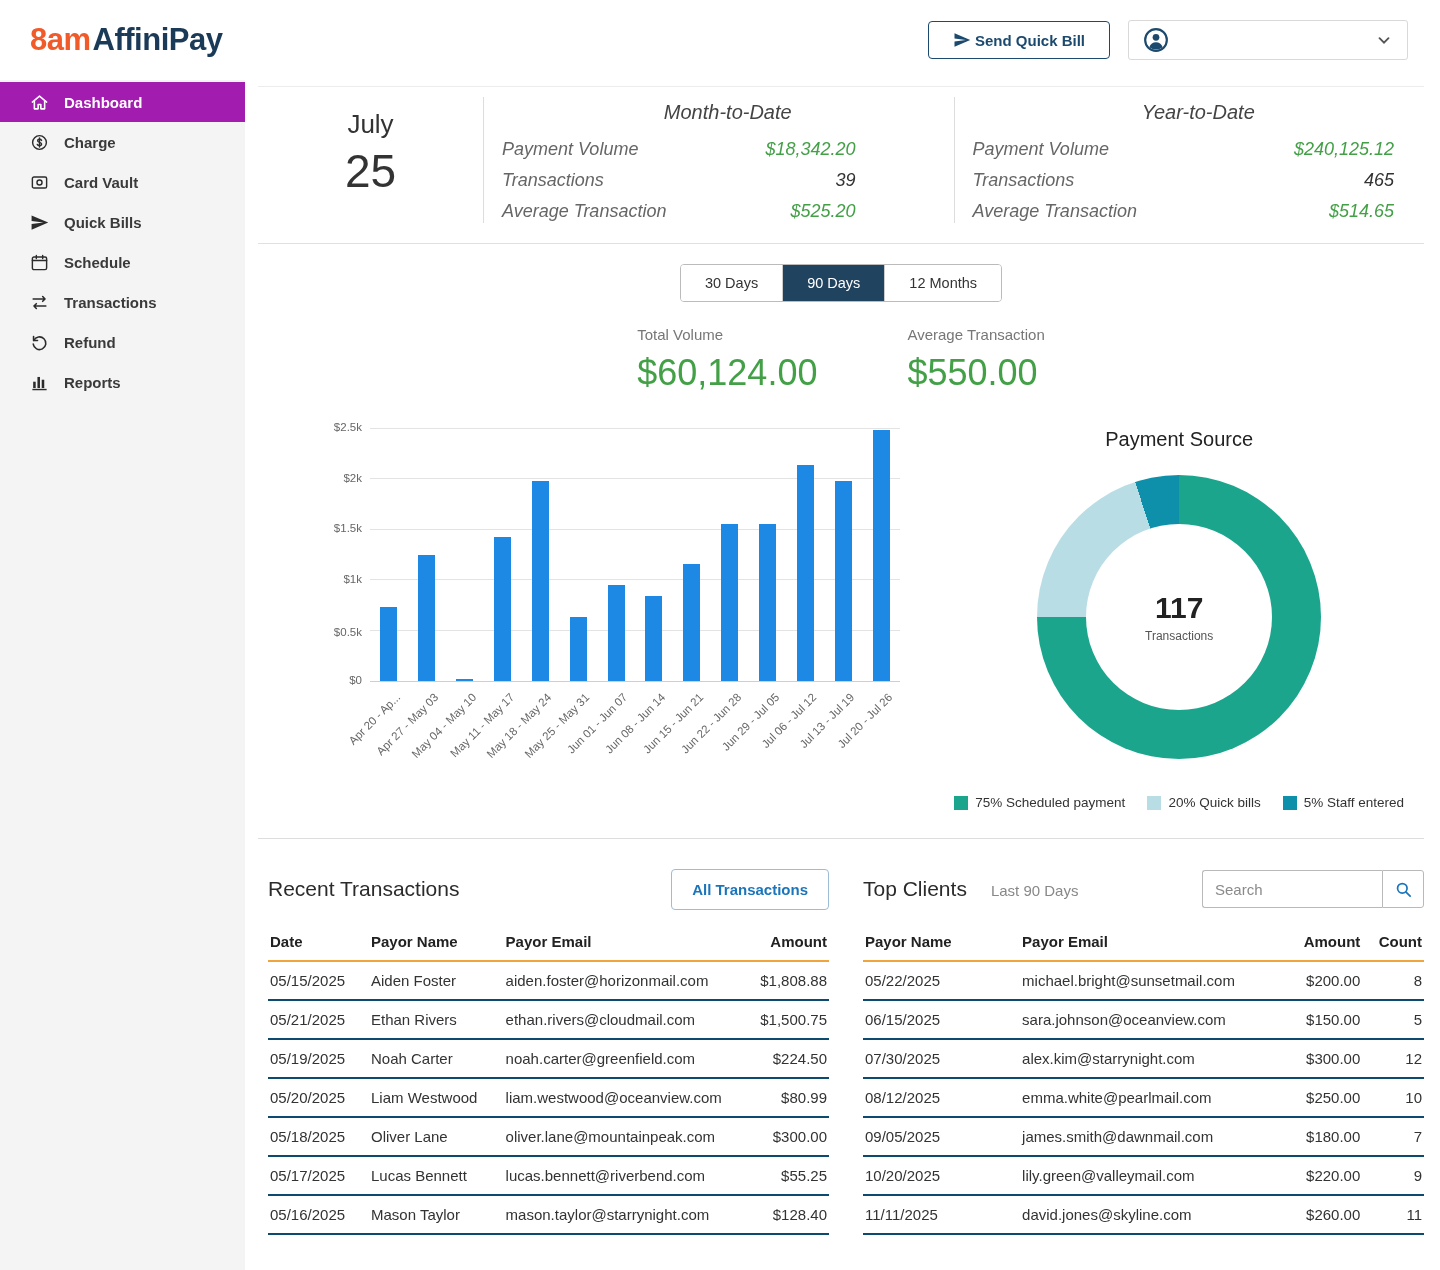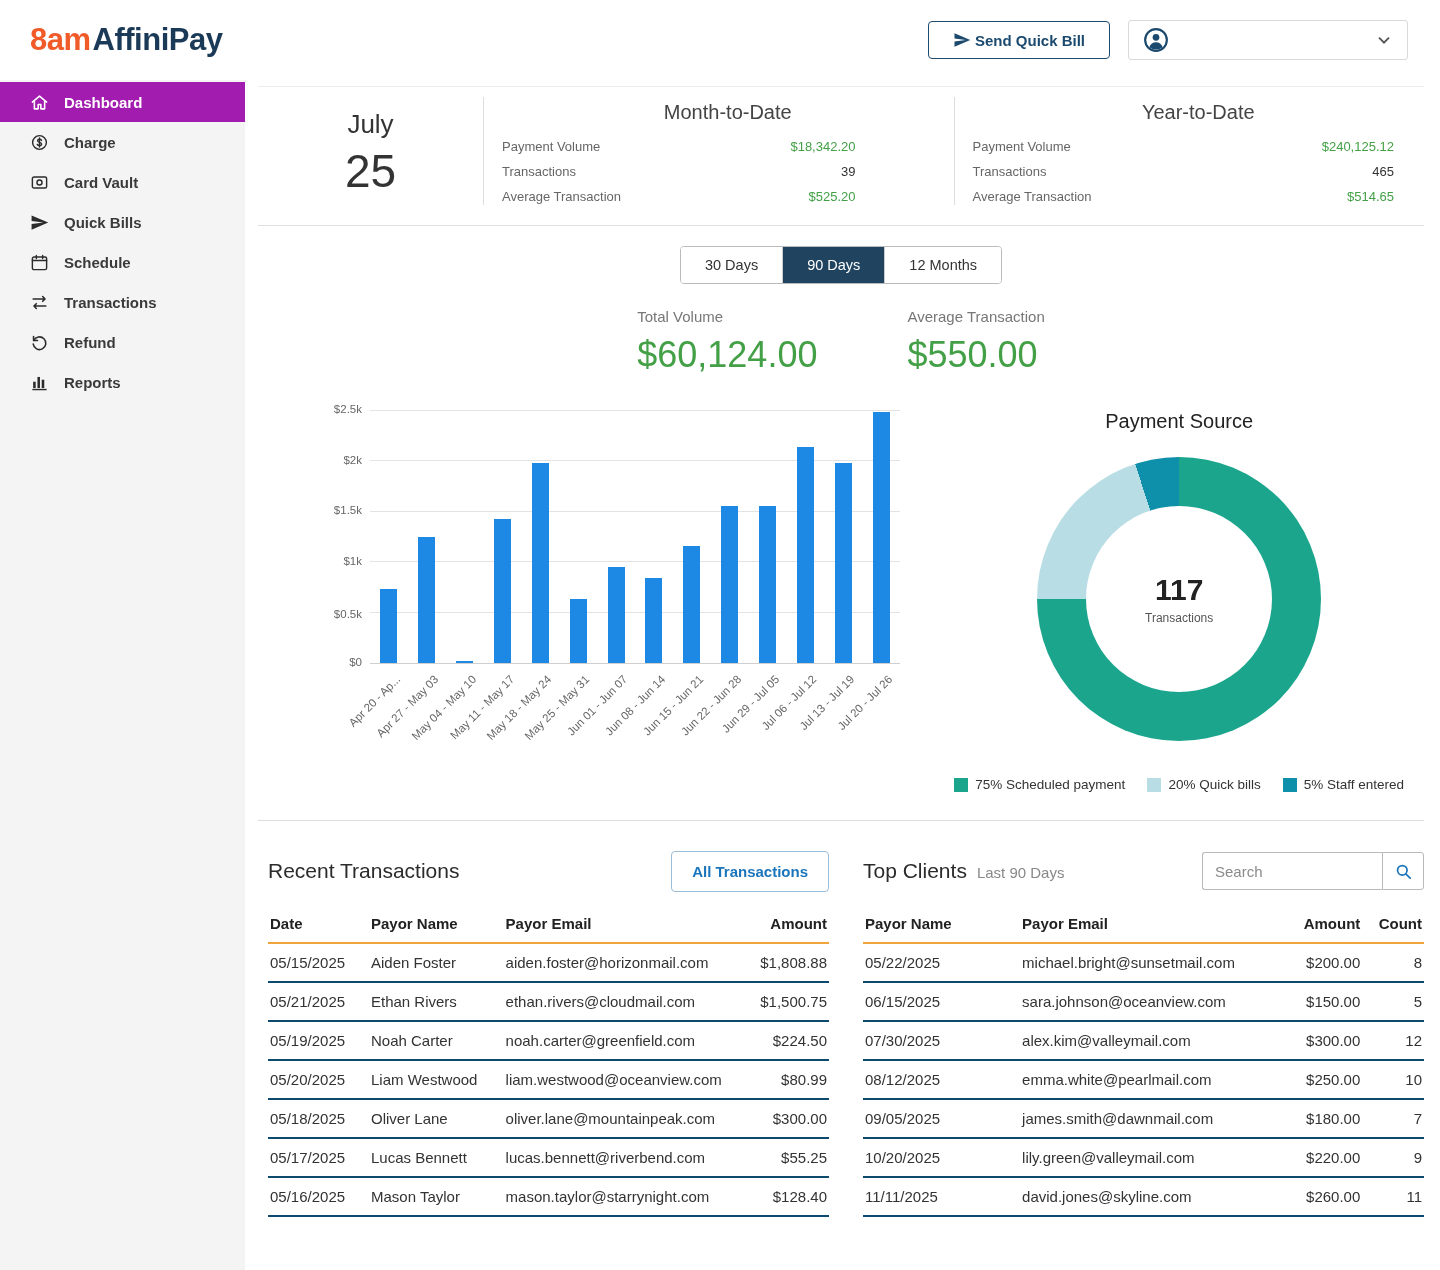--- a/index.html
+++ b/index.html
@@ -29,23 +29,23 @@
   .sb-item.active .sb-icon { color: #fff; }
 
   .main { flex: 1; min-width: 0; padding: 6px 16px 0 13px; }
 
   
   .summary { display: flex; align-items: stretch; border-top: 1px solid #ececec; border-bottom: 1px solid #e0e0e0; padding: 6px 0 16px; }
   .date-box { width: 225px; text-align: center; padding-top: 16px; }
   .date-month { font-size: 26px; color: #333; }
   .date-day { font-size: 46px; color: #333; margin-top: 4px; }
   .vdiv { width: 1px; background: #ddd; margin: 4px 0; }
-  .sum-section { flex: 1; padding: 8px 0 0 18px; }
+  .sum-section { flex: 1; padding: 8px 0 0 18px; font-style: italic; }
   .sum-title { text-align: center; font-size: 20px; color: #444; font-weight: normal; margin-bottom: 10px; }
-  .sum-row { display: flex; justify-content: space-between; font-size: 13px; padding: 5px 0; }
+  .sum-row { display: flex; justify-content: space-between; font-size: 18px; padding: 5px 0; }
   .sum-row .lab { color: #666; }
   .sum-row .val { color: #333; }
   .sum-row .val.money { color: #43a047; }
   .mtd .sum-row { padding-right: 98px; }
   .ytd .sum-row { padding-right: 30px; }
 
   
   .tabs-wrap { display: flex; justify-content: center; margin: 20px 0 24px; }
   .tabs { display: flex; border: 1px solid #bbb; border-radius: 4px; overflow: hidden; }
   .tab { height: 36px; padding: 0 24px; display: flex; align-items: center; background: #fff; font-size: 14.5px; color: #333; border: none; border-right: 1px solid #ccc; font-family: inherit; }
@@ -76,21 +76,21 @@
   .donut-sub { font-size: 12px; color: #555; margin-top: 4px; }
   .legend { display: flex; justify-content: center; gap: 22px; margin-top: 36px; }
   .legend-item { display: flex; align-items: center; gap: 7px; font-size: 13.5px; color: #333; white-space: nowrap; }
   .swatch { width: 14px; height: 14px; flex-shrink: 0; }
 
   
   .bottom { border-top: 1px solid #ddd; display: flex; gap: 34px; padding: 30px 0 40px 10px; margin-top: 28px; }
   .panel { flex: 1; min-width: 0; }
   .panel-head { display: flex; align-items: center; justify-content: space-between; margin-bottom: 16px; height: 40px; }
   .section-title { font-size: 21px; color: #2b2b2b; font-weight: normal; }
-  .title-group { display: flex; align-items: baseline; gap: 10px; }
+  .title-group { display: flex; align-items: baseline; gap: 24px; }
   .subtitle { font-size: 15px; color: #888; }
   .all-btn { border: 1px solid #9bbdd8; background: #fff; color: #1b75bb; font-size: 15px; font-weight: bold; padding: 11px 20px; border-radius: 4px; font-family: inherit; }
   .search-wrap { display: flex; }
   .search-input { width: 180px; height: 38px; border: 1px solid #b9b9b9; border-right: none; border-radius: 3px 0 0 3px; padding: 0 12px; font-size: 15px; color: #333; font-family: inherit; outline: none; }
   .search-input::placeholder { color: #8a8a8a; }
   .search-btn { width: 42px; height: 38px; border: 1px solid #b9b9b9; background: #fff; border-radius: 0 3px 3px 0; color: #1b75bb; display: flex; align-items: center; justify-content: center; }
 
   table { width: 100%; border-collapse: collapse; font-size: 15px; }
   thead th { text-align: left; font-weight: bold; color: #222; padding: 8px 2px 10px; border-bottom: 2px solid #f0a43c; }
   tbody td { padding: 10px 2px; border-bottom: 2px solid #0c4a6e; color: #333; }
@@ -444,21 +444,21 @@
                 <td data-interactable="false" class="r">8</td>
               </tr>
               <tr data-interactable="true">
                 <td data-interactable="false">06/15/2025</td>
                 <td data-interactable="false">sara.johnson@oceanview.com</td>
                 <td data-interactable="false" class="r">$150.00</td>
                 <td data-interactable="false" class="r">5</td>
               </tr>
               <tr data-interactable="true">
                 <td data-interactable="false">07/30/2025</td>
-                <td data-interactable="false">alex.kim@valleymail.com</td>
+                <td data-interactable="false">alex.kim@starrynight.com</td>
                 <td data-interactable="false" class="r">$300.00</td>
                 <td data-interactable="false" class="r">12</td>
               </tr>
               <tr data-interactable="true">
                 <td data-interactable="false">08/12/2025</td>
                 <td data-interactable="false">emma.white@pearlmail.com</td>
                 <td data-interactable="false" class="r">$250.00</td>
                 <td data-interactable="false" class="r">10</td>
               </tr>
               <tr data-interactable="true">

